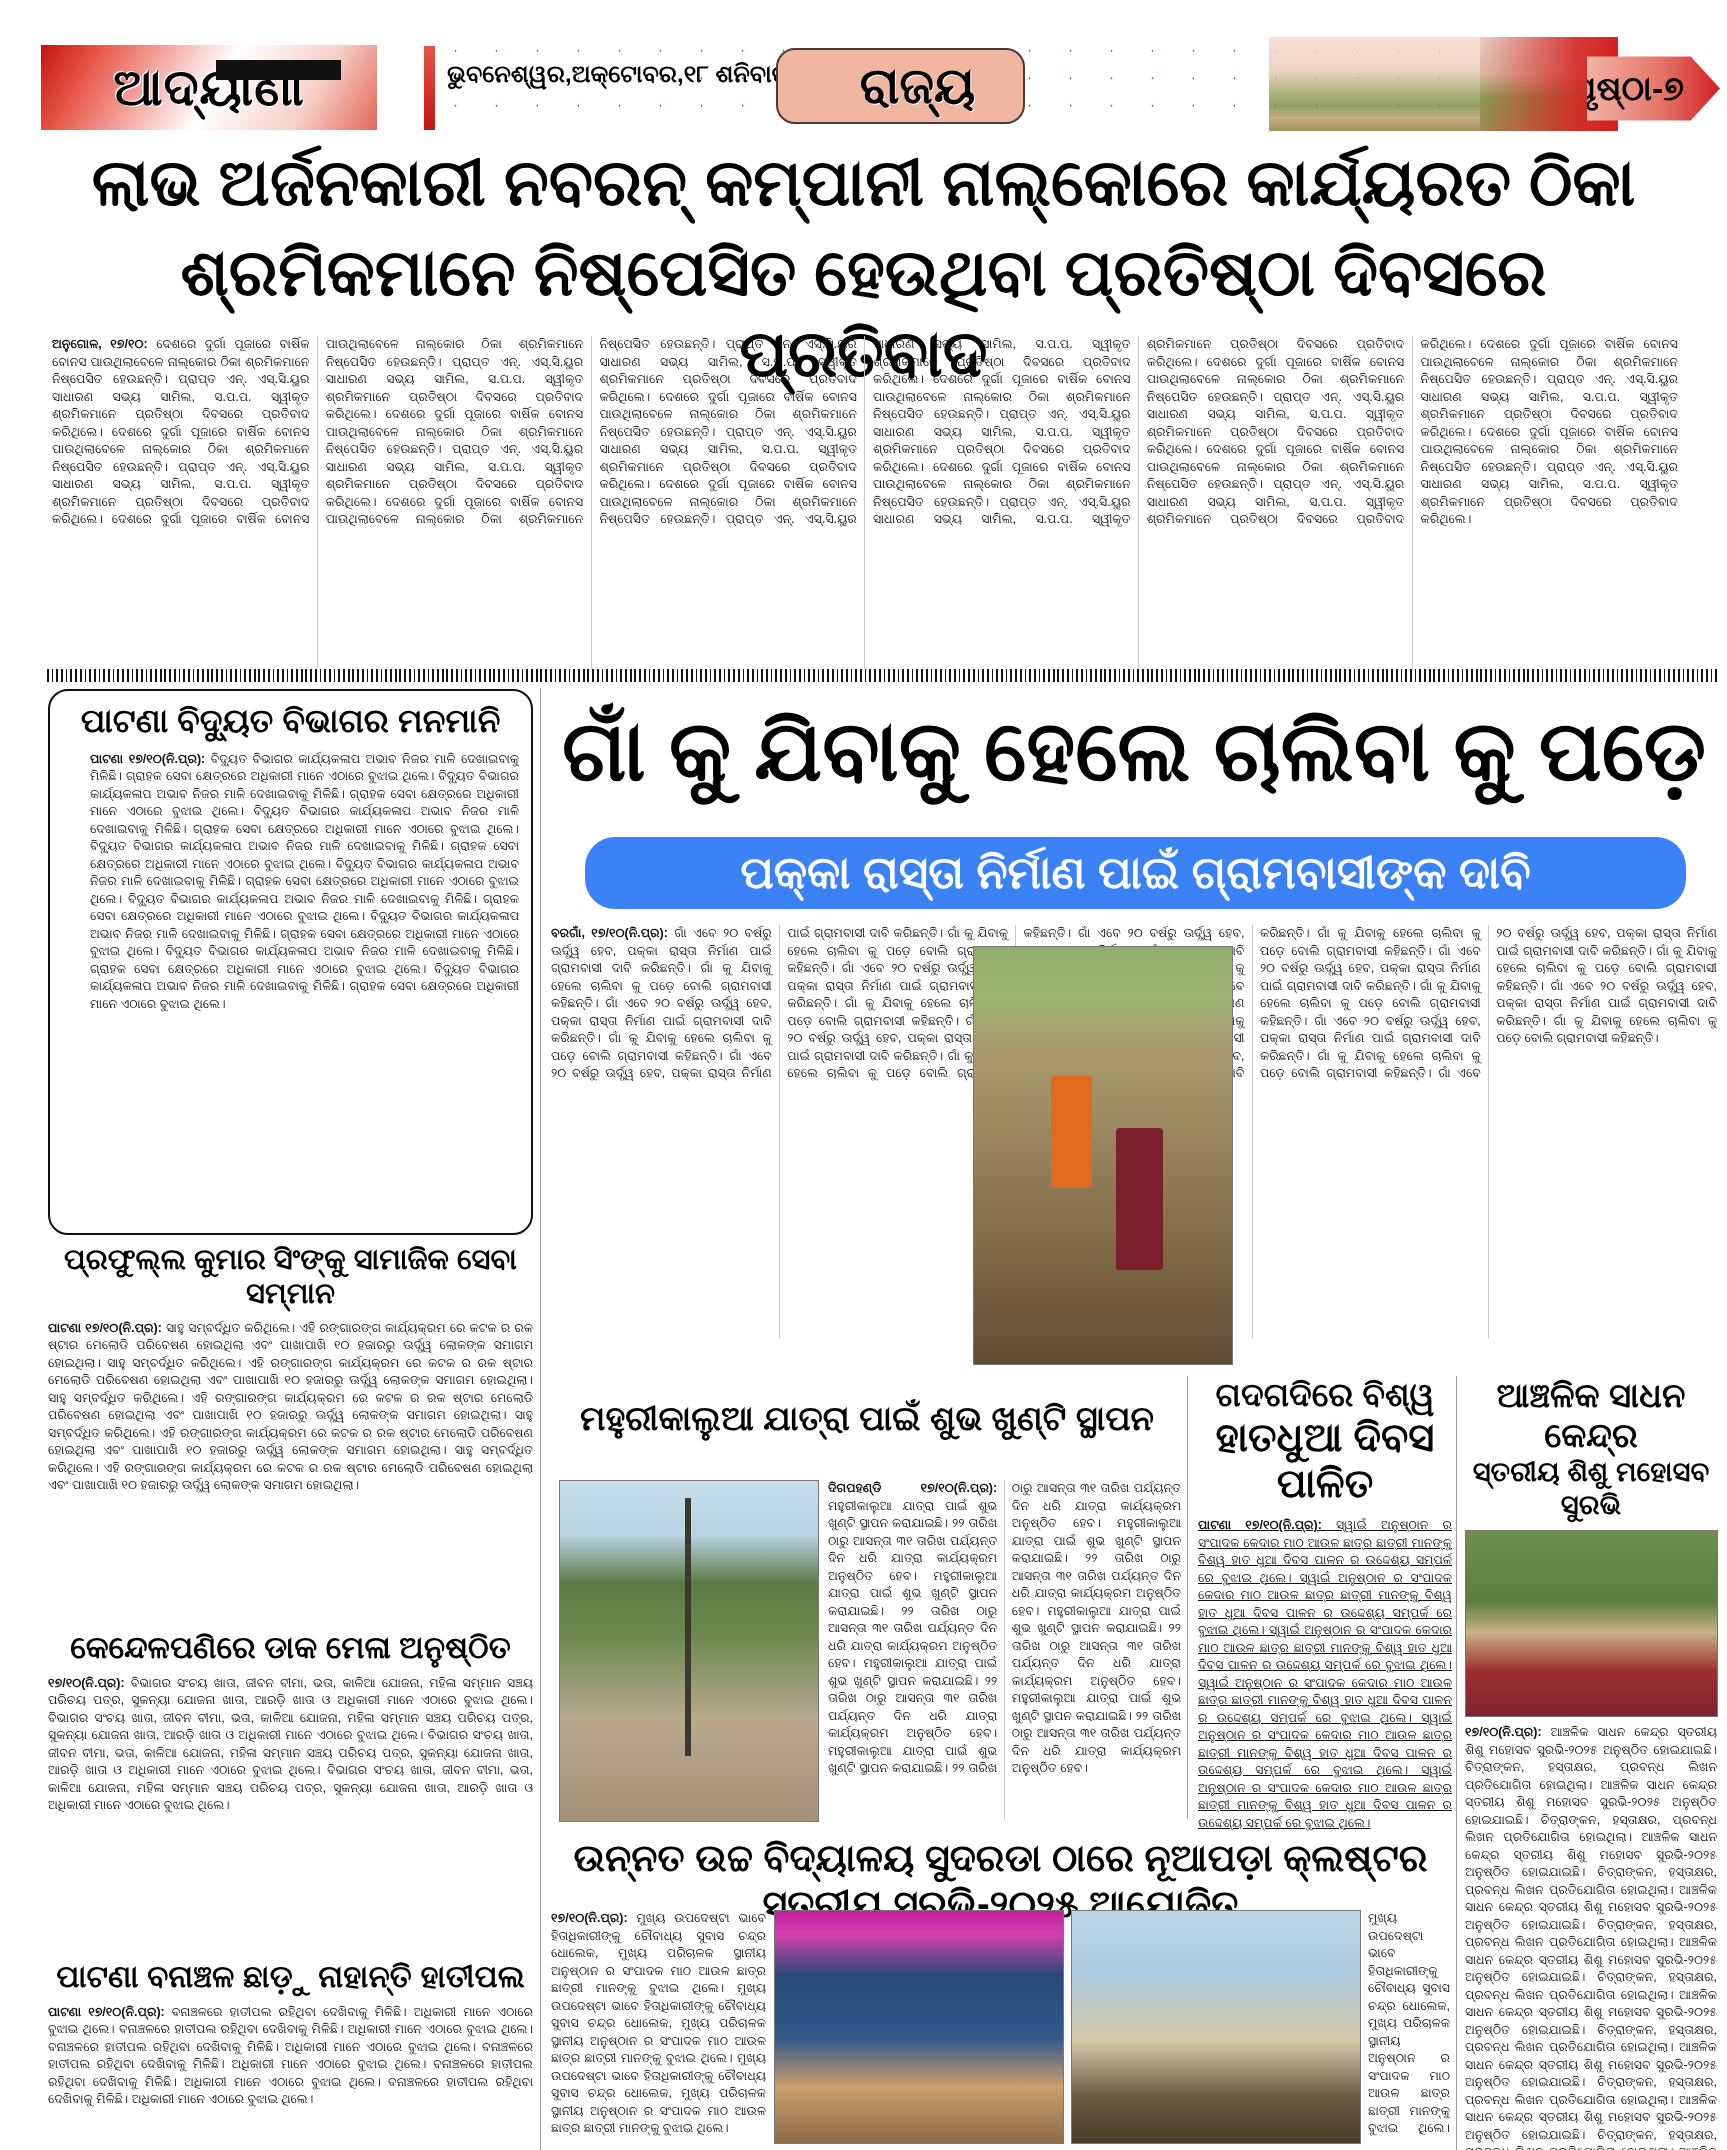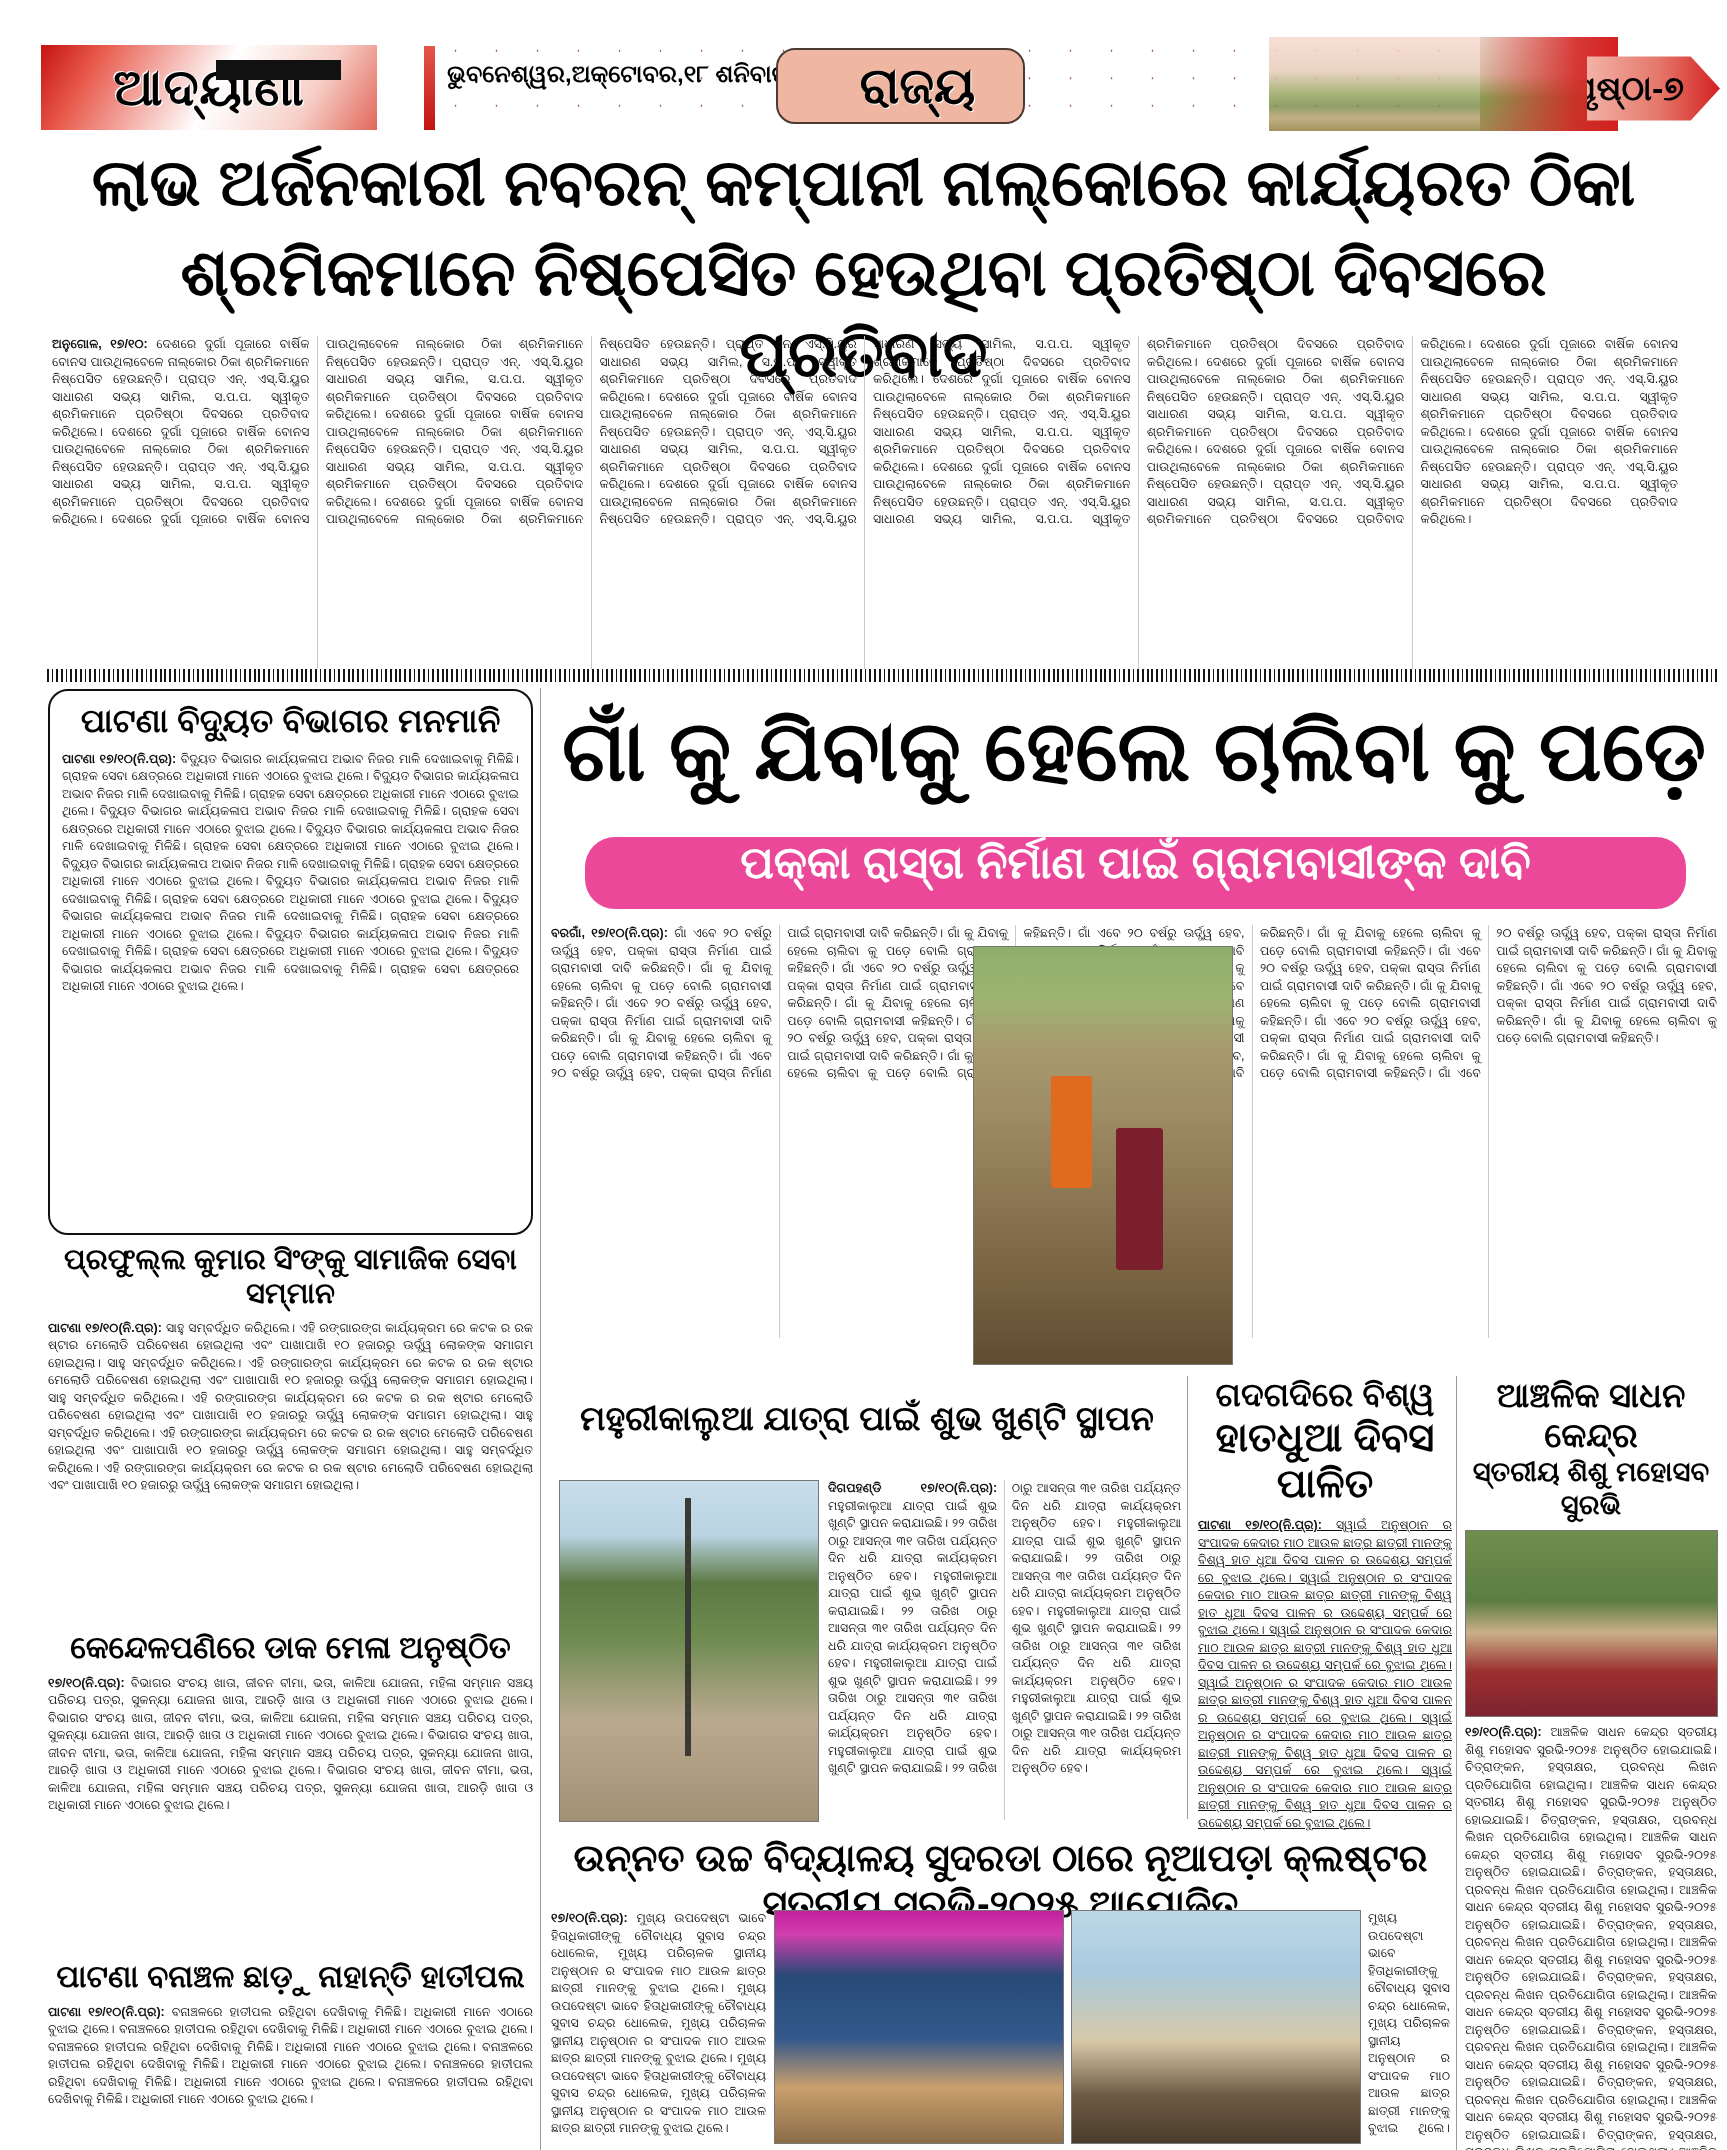--- a/index.html
+++ b/index.html
@@ -26,21 +26,21 @@
              display:flex;align-items:center;justify-content:center;}
   #sec-badge span{font-size:50px;font-weight:bold;color:#000;text-shadow:0.9px 0.9px 0 #fff;}
   .temple{background:linear-gradient(180deg,#f5d9cd 0%,#e8cdb9 35%,#96a45e 62%,#7d8f4d 74%,#b9a070 86%,#90803f 100%);}
   #temple-r{background:linear-gradient(90deg,rgba(212,32,32,0) 0%,rgba(212,32,32,.85) 70%,#d42020 100%),
             linear-gradient(180deg,#e8cdc2 0%,#d8b9a2 40%,#8a9a50 65%,#a08a55 100%);}
   #page-arrow{background:linear-gradient(90deg,#f3b2a6 0%,#e4766a 55%,#d42020 100%);
               clip-path:polygon(0 6%,78% 6%,100% 50%,78% 94%,0 94%);
               display:flex;align-items:center;justify-content:center;}
   #page-arrow span{font-size:34px;font-weight:bold;color:#000;margin-right:52px;}
   
-  #band{background:#ec4899;border-radius:30px;display:flex;align-items:flex-start;justify-content:center;}
+  #band{background:#3b82f6;border-radius:30px;display:flex;align-items:center;justify-content:center;}
   #band span{color:#fff;font-size:45px;font-weight:bold;}
   .boxed{border:2.2px solid #111;border-radius:20px;}
   .vline{background:#9a9a9a;width:0.9px;}
 </style>
 </head>
 <body>
 
 <div id="page">
 
   <div class="abs" id="masthead-box" style="left:41px;top:45px;width:336px;height:85px;">
@@ -63,21 +63,21 @@
   <div class="abs headline" style="left:60px;top:232px;width:1607px;font-size:65px;line-height:1.25;">ଶ୍ରମିକମାନେ ନିଷ୍ପେସିତ ହେଉଥିବା ପ୍ରତିଷ୍ଠା ଦିବସରେ ପ୍ରତିବାଦ</div>
   <div class="abs bodytxt cols6" style="left:52px;top:336px;width:1626px;height:336px;">
     <span class="dateline">ଅନୁଗୋଳ, ୧୭/୧୦: </span>
     <span>ଦେଶରେ ଦୁର୍ଗା ପୂଜାରେ ବାର୍ଷିକ ବୋନସ ପାଉଥିଲାବେଳେ ନାଲ୍କୋର ଠିକା ଶ୍ରମିକମାନେ ନିଷ୍ପେସିତ ହେଉଛନ୍ତି। ପ୍ରାପ୍ତ ଏନ୍. ଏସ୍.ସି.ୟୁର ସାଧାରଣ ସଭ୍ୟ ସାମିଲ, ସ.ପ.ପ. ସ୍ୱୀକୃତ ଶ୍ରମିକମାନେ ପ୍ରତିଷ୍ଠା ଦିବସରେ ପ୍ରତିବାଦ କରିଥିଲେ। ଦେଶରେ ଦୁର୍ଗା ପୂଜାରେ ବାର୍ଷିକ ବୋନସ ପାଉଥିଲାବେଳେ ନାଲ୍କୋର ଠିକା ଶ୍ରମିକମାନେ ନିଷ୍ପେସିତ ହେଉଛନ୍ତି। ପ୍ରାପ୍ତ ଏନ୍. ଏସ୍.ସି.ୟୁର ସାଧାରଣ ସଭ୍ୟ ସାମିଲ, ସ.ପ.ପ. ସ୍ୱୀକୃତ ଶ୍ରମିକମାନେ ପ୍ରତିଷ୍ଠା ଦିବସରେ ପ୍ରତିବାଦ କରିଥିଲେ। ଦେଶରେ ଦୁର୍ଗା ପୂଜାରେ ବାର୍ଷିକ ବୋନସ ପାଉଥିଲାବେଳେ ନାଲ୍କୋର ଠିକା ଶ୍ରମିକମାନେ ନିଷ୍ପେସିତ ହେଉଛନ୍ତି। ପ୍ରାପ୍ତ ଏନ୍. ଏସ୍.ସି.ୟୁର ସାଧାରଣ ସଭ୍ୟ ସାମିଲ, ସ.ପ.ପ. ସ୍ୱୀକୃତ ଶ୍ରମିକମାନେ ପ୍ରତିଷ୍ଠା ଦିବସରେ ପ୍ରତିବାଦ କରିଥିଲେ। ଦେଶରେ ଦୁର୍ଗା ପୂଜାରେ ବାର୍ଷିକ ବୋନସ ପାଉଥିଲାବେଳେ ନାଲ୍କୋର ଠିକା ଶ୍ରମିକମାନେ ନିଷ୍ପେସିତ ହେଉଛନ୍ତି। ପ୍ରାପ୍ତ ଏନ୍. ଏସ୍.ସି.ୟୁର ସାଧାରଣ ସଭ୍ୟ ସାମିଲ, ସ.ପ.ପ. ସ୍ୱୀକୃତ ଶ୍ରମିକମାନେ ପ୍ରତିଷ୍ଠା ଦିବସରେ ପ୍ରତିବାଦ କରିଥିଲେ। ଦେଶରେ ଦୁର୍ଗା ପୂଜାରେ ବାର୍ଷିକ ବୋନସ ପାଉଥିଲାବେଳେ ନାଲ୍କୋର ଠିକା ଶ୍ରମିକମାନେ ନିଷ୍ପେସିତ ହେଉଛନ୍ତି। ପ୍ରାପ୍ତ ଏନ୍. ଏସ୍.ସି.ୟୁର ସାଧାରଣ ସଭ୍ୟ ସାମିଲ, ସ.ପ.ପ. ସ୍ୱୀକୃତ ଶ୍ରମିକମାନେ ପ୍ରତିଷ୍ଠା ଦିବସରେ ପ୍ରତିବାଦ କରିଥିଲେ। ଦେଶରେ ଦୁର୍ଗା ପୂଜାରେ ବାର୍ଷିକ ବୋନସ ପାଉଥିଲାବେଳେ ନାଲ୍କୋର ଠିକା ଶ୍ରମିକମାନେ ନିଷ୍ପେସିତ ହେଉଛନ୍ତି। ପ୍ରାପ୍ତ ଏନ୍. ଏସ୍.ସି.ୟୁର ସାଧାରଣ ସଭ୍ୟ ସାମିଲ, ସ.ପ.ପ. ସ୍ୱୀକୃତ ଶ୍ରମିକମାନେ ପ୍ରତିଷ୍ଠା ଦିବସରେ ପ୍ରତିବାଦ କରିଥିଲେ। ଦେଶରେ ଦୁର୍ଗା ପୂଜାରେ ବାର୍ଷିକ ବୋନସ ପାଉଥିଲାବେଳେ ନାଲ୍କୋର ଠିକା ଶ୍ରମିକମାନେ ନିଷ୍ପେସିତ ହେଉଛନ୍ତି। ପ୍ରାପ୍ତ ଏନ୍. ଏସ୍.ସି.ୟୁର ସାଧାରଣ ସଭ୍ୟ ସାମିଲ, ସ.ପ.ପ. ସ୍ୱୀକୃତ ଶ୍ରମିକମାନେ ପ୍ରତିଷ୍ଠା ଦିବସରେ ପ୍ରତିବାଦ କରିଥିଲେ। ଦେଶରେ ଦୁର୍ଗା ପୂଜାରେ ବାର୍ଷିକ ବୋନସ ପାଉଥିଲାବେଳେ ନାଲ୍କୋର ଠିକା ଶ୍ରମିକମାନେ ନିଷ୍ପେସିତ ହେଉଛନ୍ତି। ପ୍ରାପ୍ତ ଏନ୍. ଏସ୍.ସି.ୟୁର ସାଧାରଣ ସଭ୍ୟ ସାମିଲ, ସ.ପ.ପ. ସ୍ୱୀକୃତ ଶ୍ରମିକମାନେ ପ୍ରତିଷ୍ଠା ଦିବସରେ ପ୍ରତିବାଦ କରିଥିଲେ। ଦେଶରେ ଦୁର୍ଗା ପୂଜାରେ ବାର୍ଷିକ ବୋନସ ପାଉଥିଲାବେଳେ ନାଲ୍କୋର ଠିକା ଶ୍ରମିକମାନେ ନିଷ୍ପେସିତ ହେଉଛନ୍ତି। ପ୍ରାପ୍ତ ଏନ୍. ଏସ୍.ସି.ୟୁର ସାଧାରଣ ସଭ୍ୟ ସାମିଲ, ସ.ପ.ପ. ସ୍ୱୀକୃତ ଶ୍ରମିକମାନେ ପ୍ରତିଷ୍ଠା ଦିବସରେ ପ୍ରତିବାଦ କରିଥିଲେ। ଦେଶରେ ଦୁର୍ଗା ପୂଜାରେ ବାର୍ଷିକ ବୋନସ ପାଉଥିଲାବେଳେ ନାଲ୍କୋର ଠିକା ଶ୍ରମିକମାନେ ନିଷ୍ପେସିତ ହେଉଛନ୍ତି। ପ୍ରାପ୍ତ ଏନ୍. ଏସ୍.ସି.ୟୁର ସାଧାରଣ ସଭ୍ୟ ସାମିଲ, ସ.ପ.ପ. ସ୍ୱୀକୃତ ଶ୍ରମିକମାନେ ପ୍ରତିଷ୍ଠା ଦିବସରେ ପ୍ରତିବାଦ କରିଥିଲେ। ଦେଶରେ ଦୁର୍ଗା ପୂଜାରେ ବାର୍ଷିକ ବୋନସ ପାଉଥିଲାବେଳେ ନାଲ୍କୋର ଠିକା ଶ୍ରମିକମାନେ ନିଷ୍ପେସିତ ହେଉଛନ୍ତି। ପ୍ରାପ୍ତ ଏନ୍. ଏସ୍.ସି.ୟୁର ସାଧାରଣ ସଭ୍ୟ ସାମିଲ, ସ.ପ.ପ. ସ୍ୱୀକୃତ ଶ୍ରମିକମାନେ ପ୍ରତିଷ୍ଠା ଦିବସରେ ପ୍ରତିବାଦ କରିଥିଲେ। ଦେଶରେ ଦୁର୍ଗା ପୂଜାରେ ବାର୍ଷିକ ବୋନସ ପାଉଥିଲାବେଳେ ନାଲ୍କୋର ଠିକା ଶ୍ରମିକମାନେ ନିଷ୍ପେସିତ ହେଉଛନ୍ତି। ପ୍ରାପ୍ତ ଏନ୍. ଏସ୍.ସି.ୟୁର ସାଧାରଣ ସଭ୍ୟ ସାମିଲ, ସ.ପ.ପ. ସ୍ୱୀକୃତ ଶ୍ରମିକମାନେ ପ୍ରତିଷ୍ଠା ଦିବସରେ ପ୍ରତିବାଦ କରିଥିଲେ। ଦେଶରେ ଦୁର୍ଗା ପୂଜାରେ ବାର୍ଷିକ ବୋନସ ପାଉଥିଲାବେଳେ ନାଲ୍କୋର ଠିକା ଶ୍ରମିକମାନେ ନିଷ୍ପେସିତ ହେଉଛନ୍ତି। ପ୍ରାପ୍ତ ଏନ୍. ଏସ୍.ସି.ୟୁର ସାଧାରଣ ସଭ୍ୟ ସାମିଲ, ସ.ପ.ପ. ସ୍ୱୀକୃତ ଶ୍ରମିକମାନେ ପ୍ରତିଷ୍ଠା ଦିବସରେ ପ୍ରତିବାଦ କରିଥିଲେ।</span>
   </div>
 
   <div class="abs hatch" style="left:47px;top:669px;width:1672px;height:13px;"></div>
 
   <div class="abs boxed" style="left:48px;top:689px;width:485px;height:546px;padding:7.7px 12px;box-sizing:border-box;">
     <div class="headline" style="font-size:33px;margin:3.4px 0 9.5px 0;">ପାଟଣା ବିଦ୍ୟୁତ ବିଭାଗର ମନମାନି</div>
-    <div class="bodytxt" style="height:447px;">
+    <div class="bodytxt" style="height:447px;margin-left:28px;">
       <span class="dateline">ପାଟଣା ୧୭/୧୦(ନି.ପ୍ର): </span>
       <span>ବିଦ୍ୟୁତ ବିଭାଗର କାର୍ଯ୍ୟକଳାପ ଅଭାବ ନିଜର ମାଳି ଦେଖାଇବାକୁ ମିଳିଛି। ଗ୍ରାହକ ସେବା କ୍ଷେତ୍ରରେ ଅଧିକାରୀ ମାନେ ଏଠାରେ ବୁଝାଇ ଥିଲେ। ବିଦ୍ୟୁତ ବିଭାଗର କାର୍ଯ୍ୟକଳାପ ଅଭାବ ନିଜର ମାଳି ଦେଖାଇବାକୁ ମିଳିଛି। ଗ୍ରାହକ ସେବା କ୍ଷେତ୍ରରେ ଅଧିକାରୀ ମାନେ ଏଠାରେ ବୁଝାଇ ଥିଲେ। ବିଦ୍ୟୁତ ବିଭାଗର କାର୍ଯ୍ୟକଳାପ ଅଭାବ ନିଜର ମାଳି ଦେଖାଇବାକୁ ମିଳିଛି। ଗ୍ରାହକ ସେବା କ୍ଷେତ୍ରରେ ଅଧିକାରୀ ମାନେ ଏଠାରେ ବୁଝାଇ ଥିଲେ। ବିଦ୍ୟୁତ ବିଭାଗର କାର୍ଯ୍ୟକଳାପ ଅଭାବ ନିଜର ମାଳି ଦେଖାଇବାକୁ ମିଳିଛି। ଗ୍ରାହକ ସେବା କ୍ଷେତ୍ରରେ ଅଧିକାରୀ ମାନେ ଏଠାରେ ବୁଝାଇ ଥିଲେ। ବିଦ୍ୟୁତ ବିଭାଗର କାର୍ଯ୍ୟକଳାପ ଅଭାବ ନିଜର ମାଳି ଦେଖାଇବାକୁ ମିଳିଛି। ଗ୍ରାହକ ସେବା କ୍ଷେତ୍ରରେ ଅଧିକାରୀ ମାନେ ଏଠାରେ ବୁଝାଇ ଥିଲେ। ବିଦ୍ୟୁତ ବିଭାଗର କାର୍ଯ୍ୟକଳାପ ଅଭାବ ନିଜର ମାଳି ଦେଖାଇବାକୁ ମିଳିଛି। ଗ୍ରାହକ ସେବା କ୍ଷେତ୍ରରେ ଅଧିକାରୀ ମାନେ ଏଠାରେ ବୁଝାଇ ଥିଲେ। ବିଦ୍ୟୁତ ବିଭାଗର କାର୍ଯ୍ୟକଳାପ ଅଭାବ ନିଜର ମାଳି ଦେଖାଇବାକୁ ମିଳିଛି। ଗ୍ରାହକ ସେବା କ୍ଷେତ୍ରରେ ଅଧିକାରୀ ମାନେ ଏଠାରେ ବୁଝାଇ ଥିଲେ। ବିଦ୍ୟୁତ ବିଭାଗର କାର୍ଯ୍ୟକଳାପ ଅଭାବ ନିଜର ମାଳି ଦେଖାଇବାକୁ ମିଳିଛି। ଗ୍ରାହକ ସେବା କ୍ଷେତ୍ରରେ ଅଧିକାରୀ ମାନେ ଏଠାରେ ବୁଝାଇ ଥିଲେ। ବିଦ୍ୟୁତ ବିଭାଗର କାର୍ଯ୍ୟକଳାପ ଅଭାବ ନିଜର ମାଳି ଦେଖାଇବାକୁ ମିଳିଛି। ଗ୍ରାହକ ସେବା କ୍ଷେତ୍ରରେ ଅଧିକାରୀ ମାନେ ଏଠାରେ ବୁଝାଇ ଥିଲେ।</span>
     </div>
   </div>
 
   <div class="abs" style="left:48px;top:1243px;width:485px;height:379px;">
     <div class="headline" style="font-size:29px;margin-bottom:8.6px;">ପ୍ରଫୁଲ୍ଲ କୁମାର ସିଂଙ୍କୁ ସାମାଜିକ ସେବା ସମ୍ମାନ</div>
     <div class="bodytxt" style="height:327px;">
       <span class="dateline">ପାଟଣା ୧୭/୧୦(ନି.ପ୍ର): </span>
       <span>ସାହୁ ସମ୍ବର୍ଦ୍ଧିତ କରିଥିଲେ। ଏହି ରଙ୍ଗାରଙ୍ଗ କାର୍ଯ୍ୟକ୍ରମ ରେ କଟକ ର ରକ ଷ୍ଟାର ମେଲୋଡି ପରିବେଷଣ ହୋଇଥିଲା ଏବଂ ପାଖାପାଖି ୧୦ ହଜାରରୁ ଊର୍ଦ୍ଧ୍ୱ ଲୋକଙ୍କ ସମାଗମ ହୋଇଥିଲା। ସାହୁ ସମ୍ବର୍ଦ୍ଧିତ କରିଥିଲେ। ଏହି ରଙ୍ଗାରଙ୍ଗ କାର୍ଯ୍ୟକ୍ରମ ରେ କଟକ ର ରକ ଷ୍ଟାର ମେଲୋଡି ପରିବେଷଣ ହୋଇଥିଲା ଏବଂ ପାଖାପାଖି ୧୦ ହଜାରରୁ ଊର୍ଦ୍ଧ୍ୱ ଲୋକଙ୍କ ସମାଗମ ହୋଇଥିଲା। ସାହୁ ସମ୍ବର୍ଦ୍ଧିତ କରିଥିଲେ। ଏହି ରଙ୍ଗାରଙ୍ଗ କାର୍ଯ୍ୟକ୍ରମ ରେ କଟକ ର ରକ ଷ୍ଟାର ମେଲୋଡି ପରିବେଷଣ ହୋଇଥିଲା ଏବଂ ପାଖାପାଖି ୧୦ ହଜାରରୁ ଊର୍ଦ୍ଧ୍ୱ ଲୋକଙ୍କ ସମାଗମ ହୋଇଥିଲା। ସାହୁ ସମ୍ବର୍ଦ୍ଧିତ କରିଥିଲେ। ଏହି ରଙ୍ଗାରଙ୍ଗ କାର୍ଯ୍ୟକ୍ରମ ରେ କଟକ ର ରକ ଷ୍ଟାର ମେଲୋଡି ପରିବେଷଣ ହୋଇଥିଲା ଏବଂ ପାଖାପାଖି ୧୦ ହଜାରରୁ ଊର୍ଦ୍ଧ୍ୱ ଲୋକଙ୍କ ସମାଗମ ହୋଇଥିଲା। ସାହୁ ସମ୍ବର୍ଦ୍ଧିତ କରିଥିଲେ। ଏହି ରଙ୍ଗାରଙ୍ଗ କାର୍ଯ୍ୟକ୍ରମ ରେ କଟକ ର ରକ ଷ୍ଟାର ମେଲୋଡି ପରିବେଷଣ ହୋଇଥିଲା ଏବଂ ପାଖାପାଖି ୧୦ ହଜାରରୁ ଊର୍ଦ୍ଧ୍ୱ ଲୋକଙ୍କ ସମାଗମ ହୋଇଥିଲା।</span>

